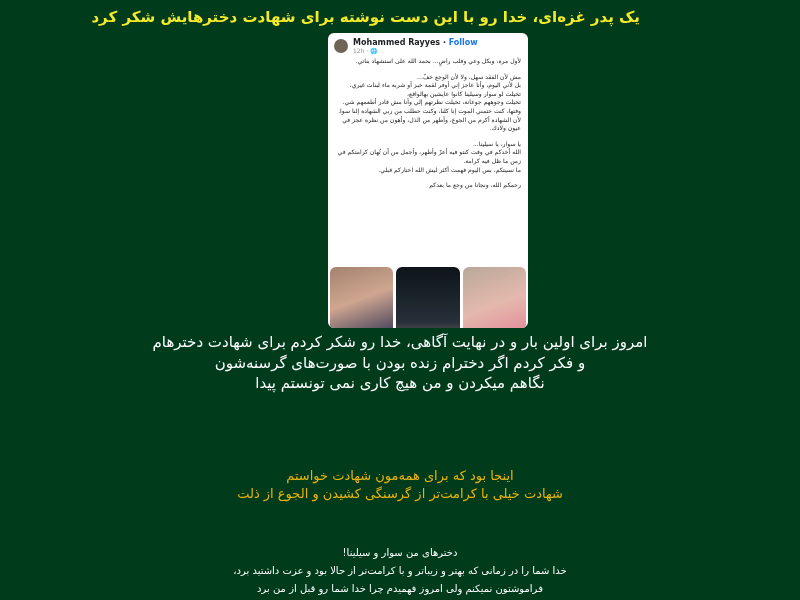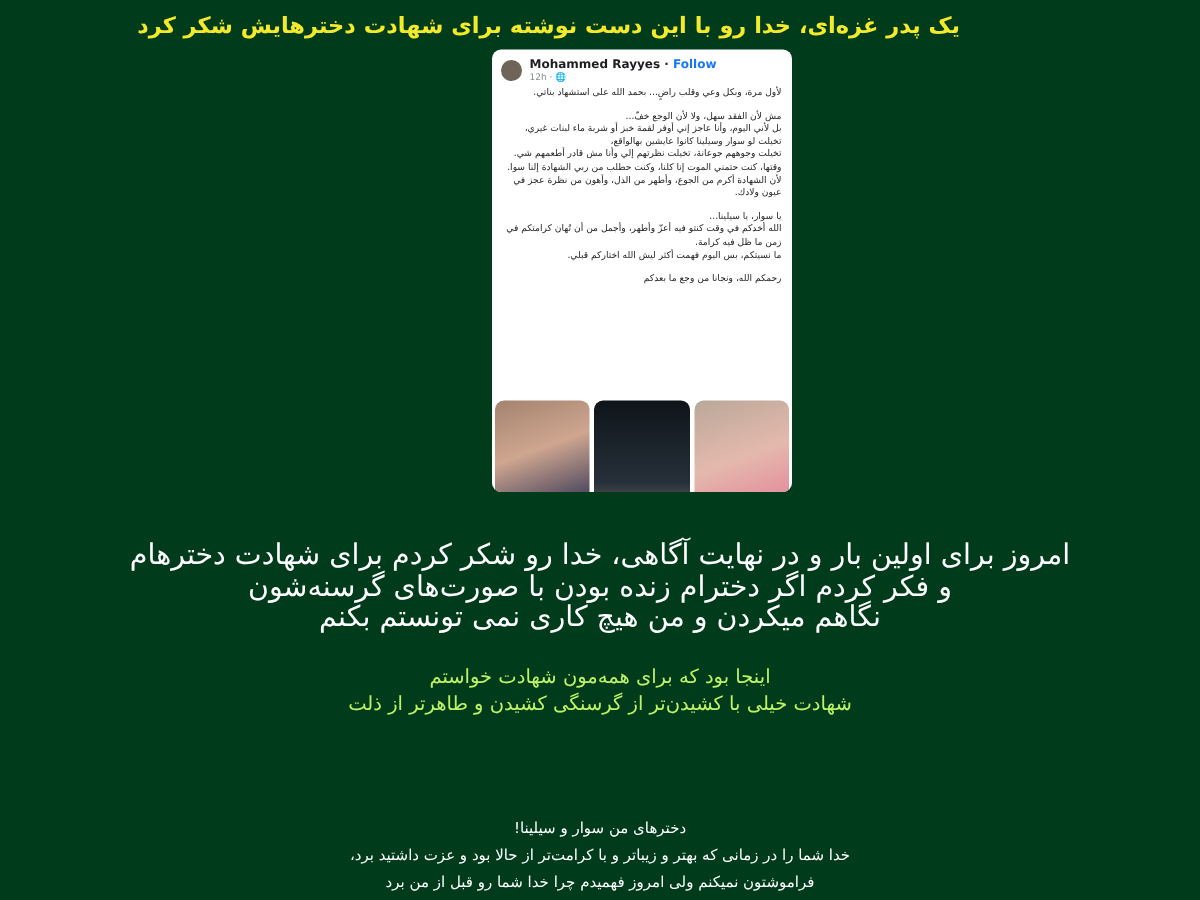--- a/index.html
+++ b/index.html
@@ -13,22 +13,22 @@
   .follow{color:#1877f2;font-weight:bold;}
   .meta{font-size:6px;color:#8a8d91;}
   .post-body{padding:3px 7px 0 7px;font-size:6.1px;line-height:8.6px;color:#1c1e21;text-align:right;}
   .post-body p{margin:0 0 7px 0;}
   .photos{position:absolute;left:0;top:234px;width:200px;height:61px;display:flex;gap:3px;padding:0 2px;box-sizing:border-box;}
   .photo{flex:1;border-radius:6px;height:100px;}
   .photo-1{background:linear-gradient(160deg,#b9a899 0%,#e4b9ad 40%,#e37a94 85%);}
   .photo-2{background:linear-gradient(180deg,#0e1419 0%,#27303a 55%,#9a7f68 85%);}
   .photo-3{background:linear-gradient(160deg,#a3836f 0%,#cfa690 35%,#262b50 80%);}
   .body-text{position:absolute;left:0;width:800px;text-align:center;direction:rtl;}
-  .para1{top:332px;color:#ffffff;font-size:19px;line-height:20.5px;margin-top:28px;}
-  .para2{top:443px;color:#bef264;font-size:13px;line-height:18px;}
+  .para1{top:332px;color:#ffffff;font-size:15px;line-height:20.5px;}
+  .para2{top:467px;color:#eab308;font-size:13px;line-height:18px;}
   .para3{top:544px;color:#ffffff;font-size:10px;line-height:18px;}
   .line{display:block;white-space:nowrap;}
 </style>
 </head>
 <body>
 
 <div class="title">یک پدر غزه‌ای، خدا رو با این دست نوشته برای شهادت دخترهایش شکر کرد</div>
 
 <div class="post">
   <div class="post-header">
@@ -62,25 +62,25 @@
   <div class="photos">
     <div class="photo photo-1" title="baby girl in pink"></div>
     <div class="photo photo-2" title="father at night"></div>
     <div class="photo photo-3" title="girl drinking"></div>
   </div>
 </div>
 
 <div class="body-text para1">
   <span class="line">امروز برای اولین بار و در نهایت آگاهی، خدا رو شکر کردم برای شهادت دخترهام</span>
   <span class="line">و فکر کردم اگر دخترام زنده بودن با صورت‌های گرسنه‌شون</span>
-  <span class="line">نگاهم میکردن و من هیچ کاری نمی تونستم بکنم</span>
+  <span class="line">نگاهم میکردن و من هیچ کاری نمی تونستم پیدا</span>
 </div>
 
 <div class="body-text para2">
   <span class="line">اینجا بود که برای همه‌مون شهادت خواستم</span>
-  <span class="line">شهادت خیلی با کشیدن‌تر از گرسنگی کشیدن و طاهرتر از ذلت</span>
+  <span class="line">شهادت خیلی با کرامت‌تر از گرسنگی کشیدن و الجوع از ذلت</span>
 </div>
 
 <div class="body-text para3">
   <span class="line">دخترهای من سوار و سیلینا!</span>
   <span class="line">خدا شما را در زمانی که بهتر و زیباتر و با کرامت‌تر از حالا بود و عزت داشتید برد،</span>
   <span class="line">فراموشتون نمیکنم ولی امروز فهمیدم چرا خدا شما رو قبل از من برد</span>
 </div>
 
 </body></html>

